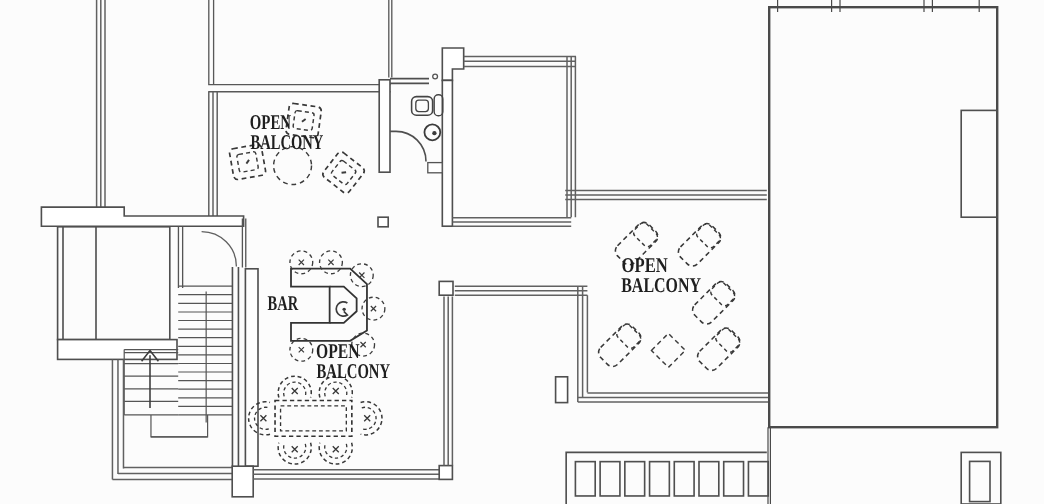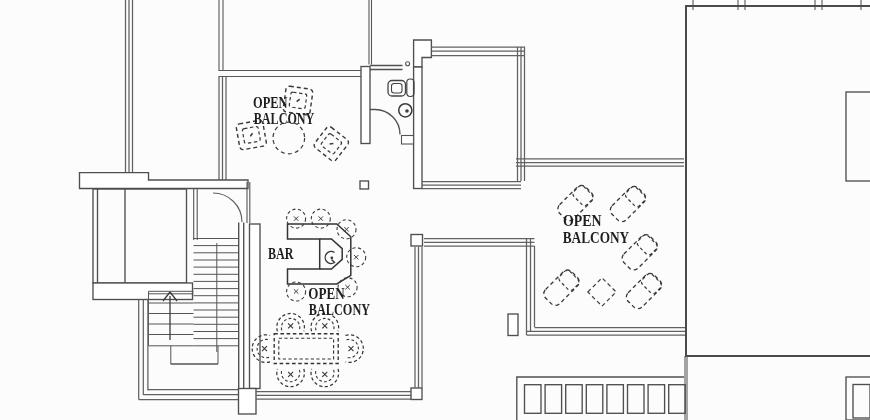--- a/index.html
+++ b/index.html
@@ -1,16 +1,16 @@
 <!DOCTYPE html>
 <html><head>
 <meta charset="utf-8">
 <style>
   html,body{margin:0;padding:0;background:#fcfcfc;}
-  #plan{width:772px;height:420px;position:relative;font-family:"Liberation Serif",serif;margin-left:45px;}
+  #plan{width:772px;height:420px;position:relative;font-family:"Liberation Serif",serif;}
   svg{display:block;filter:blur(0.33px);}
 </style>
 </head>
 <body>
 
 <div id="plan">
 <svg width="870" height="420" viewBox="0 0 870 420">
 <defs>
 <g id="barchair">
   <circle cx="0" cy="0" r="9.5" fill="none" stroke="#3c3c3c" stroke-width="1.1" stroke-dasharray="3.2,2.6"></circle>

